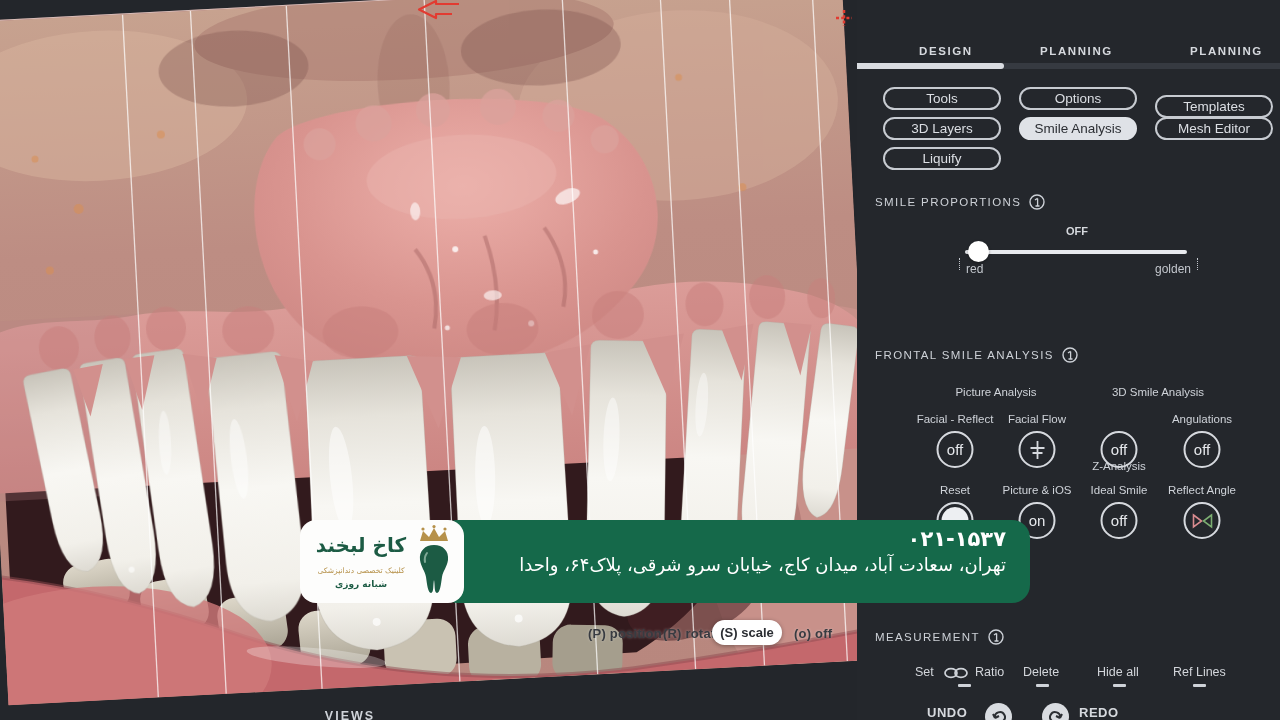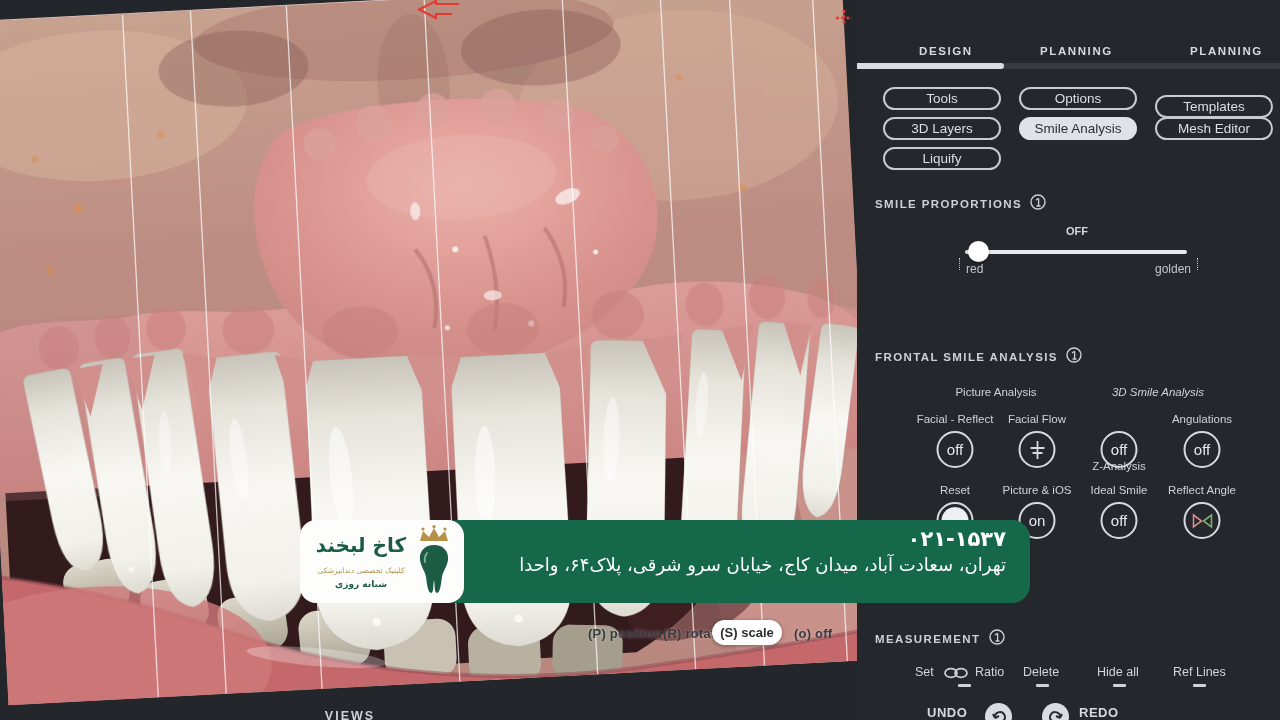--- a/index.html
+++ b/index.html
@@ -46,21 +46,21 @@
   #panel{position:absolute;left:857px;top:0;width:423px;height:720px;background:#24272c;color:#d6d9de;}
   .tab{position:absolute;top:45px;font-size:11.5px;font-weight:bold;letter-spacing:1.6px;color:#d6d9de;}
   #tab-track{position:absolute;left:0;top:63px;width:423px;height:6px;background:#363a41;}
   #tab-fill{position:absolute;left:0;top:0;width:147px;height:6px;background:#d9dce1;border-radius:0 3px 3px 0;}
   .pbtn{
     position:absolute;width:118px;height:23px;border:2px solid #c7cbd1;border-radius:12px;
     display:flex;align-items:center;justify-content:center;font-size:13.5px;color:#dcdfe4;
     background:transparent;box-sizing:border-box;
   }
   .pbtn.active{background:#dfe2e7;color:#2b2e33;border-color:#dfe2e7;}
-  .sec-head{position:absolute;font-size:11.5px;font-weight:bold;letter-spacing:1.4px;color:#cdd1d7;display:flex;align-items:flex-end;gap:8px;}
+  .sec-head{position:absolute;font-size:11.5px;font-weight:normal;letter-spacing:1.4px;color:#cdd1d7;display:flex;align-items:center;gap:8px;}
   .pin{flex:0 0 auto;}
   .small-cap{position:absolute;font-size:11.5px;color:#cfd3d9;text-align:center;}
   .toggle-label{position:absolute;font-size:11.5px;color:#cfd3d9;text-align:center;width:110px;transform:translateX(-55px);}
   .circle{
     position:absolute;width:37px;height:37px;border:2.4px solid #d6d9de;border-radius:50%;
     display:flex;align-items:center;justify-content:center;font-size:15px;color:#e6e8ec;
     box-sizing:border-box;transform:translateX(-18.5px);
   }
   .circle.reset::after{content:"";position:absolute;inset:3px;border-radius:50%;background:#edeff2;}
   .m-item{position:absolute;font-size:12.5px;color:#d3d6db;}
@@ -308,21 +308,21 @@
   <div class="sp-dots" style="left:340px;"></div>
 
   <div class="sec-head" style="left:18px;top:347px;">
     <span>FRONTAL SMILE ANALYSIS</span>
     <svg class="pin" width="16" height="16" viewBox="0 0 16 16">
       <circle cx="8" cy="8" r="7" fill="none" stroke="#cdd1d7" stroke-width="1.4"></circle>
       <path d="M6 6 Q8 4.5 8.6 4.5 M8.6 4.5 V12 M6.5 12 H10.5" stroke="#cdd1d7" stroke-width="1.3" fill="none"></path>
     </svg>
   </div>
   <div class="small-cap" style="left:79px;top:386px;width:120px;">Picture Analysis</div>
-  <div class="small-cap" style="left:241px;top:386px;width:120px;font-style:italic;">3D Smile Analysis</div>
+  <div class="small-cap" style="left:241px;top:386px;width:120px;">3D Smile Analysis</div>
 
   <div class="toggle-label" style="left:98px;top:413px;">Facial - Reflect</div>
   <div class="toggle-label" style="left:180px;top:413px;">Facial Flow</div>
   <div class="toggle-label" style="left:262px;top:413px;margin-top:47px;">Z-Analysis</div>
   <div class="toggle-label" style="left:345px;top:413px;">Angulations</div>
 
   <div class="circle" style="left:98px;top:431px;">
     <span>off</span>
   </div>
   <div class="circle" style="left:180px;top:431px;">

